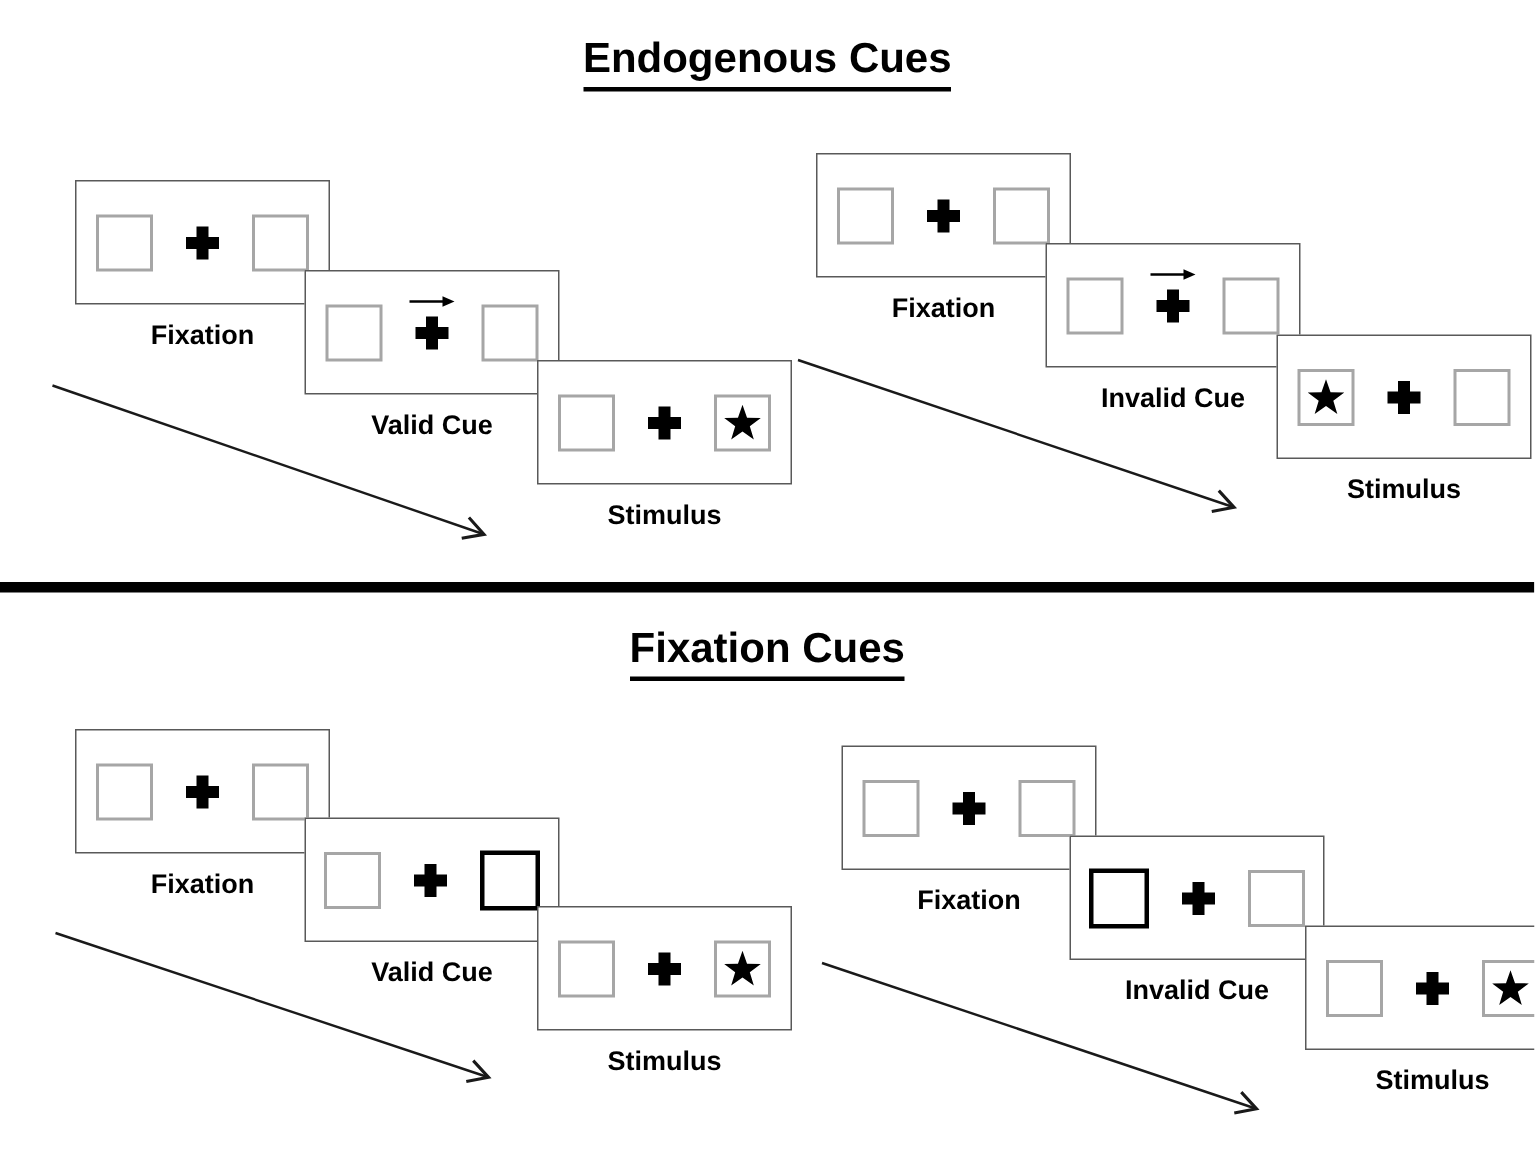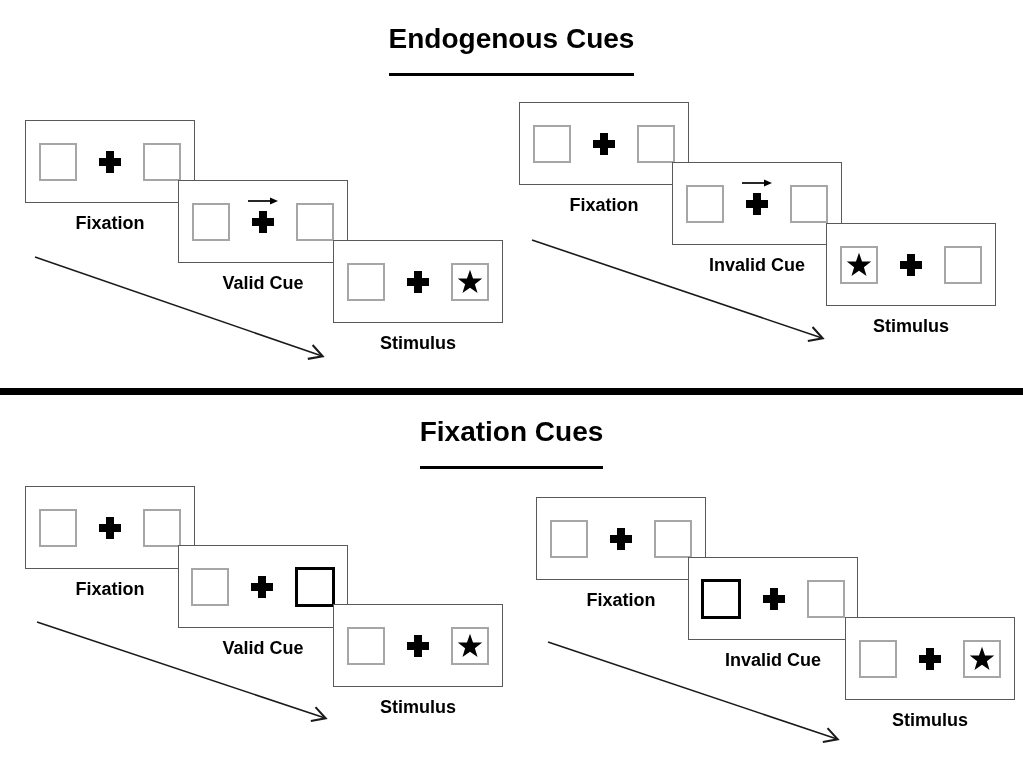--- a/index.html
+++ b/index.html
@@ -1,27 +1,27 @@
 <!DOCTYPE html>
 <html><head>
 <meta charset="utf-8">
 <style>
   html,body{margin:0;padding:0;background:#fff;}
   #page{position:relative;width:1023px;height:767px;background:#fff;overflow:hidden;
         font-family:"Liberation Sans",sans-serif;color:#000;}
 
   .sec-title{position:absolute;left:0;width:100%;text-align:center;
              font-size:28px;font-weight:bold;line-height:1.1;}
-  .sec-title .u{display:inline-block;border-bottom:3px solid #000;padding-bottom:18px;}
+  .sec-title .u{display:inline-block;border-bottom:3px solid #000;padding-bottom:3px;}
   #title-endo{top:24px;}
   #title-exo{top:417px;}
 
   .divider{position:absolute;left:0;top:388px;width:1023px;height:7px;background:#000;}
 
-  .pw{position:absolute;width:170px;}
+  .pw{position:absolute;width:170px;margin-left:25px;}
   .panel{width:170px;height:83px;background:#fff;border:1px solid #595959;
          box-sizing:border-box;display:flex;align-items:center;justify-content:center;gap:21px;}
   .box{width:34px;height:34px;border:2px solid #a6a6a6;background:#fff;
        display:flex;align-items:center;justify-content:center;box-sizing:content-box;}
   .box.cue{width:34px;height:34px;border:3px solid #000;}
   .plusw{position:relative;width:24px;height:24px;display:flex;align-items:center;justify-content:center;}
   .plus{width:22px;height:22px;position:relative;}
   .plus::before{content:"";position:absolute;left:0;top:7px;width:22px;height:8px;background:#000;}
   .plus::after{content:"";position:absolute;top:0;left:7px;width:8px;height:22px;background:#000;}
   .cuearrow{position:absolute;left:50%;bottom:100%;transform:translateX(-50%);margin-bottom:4px;}

